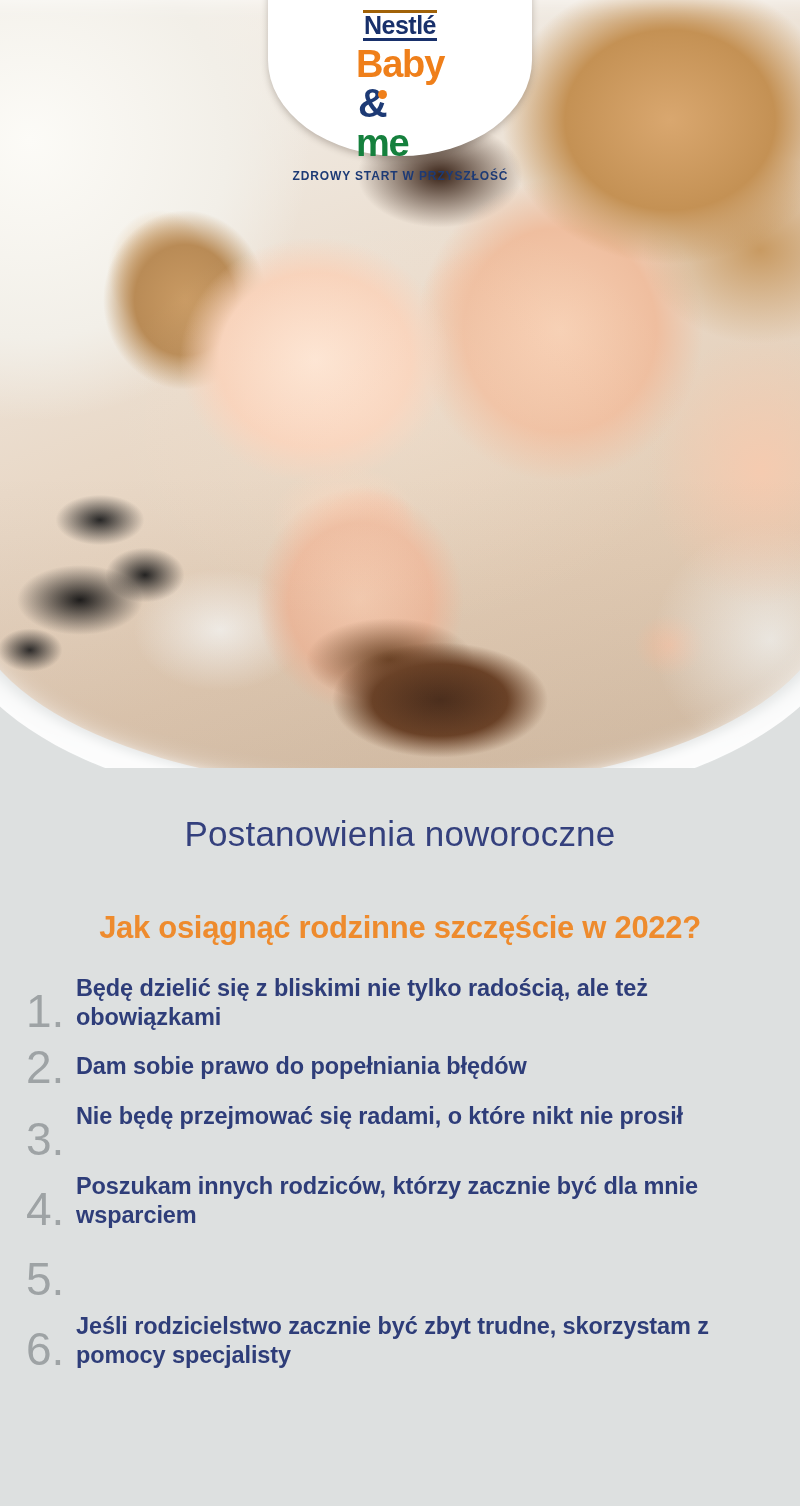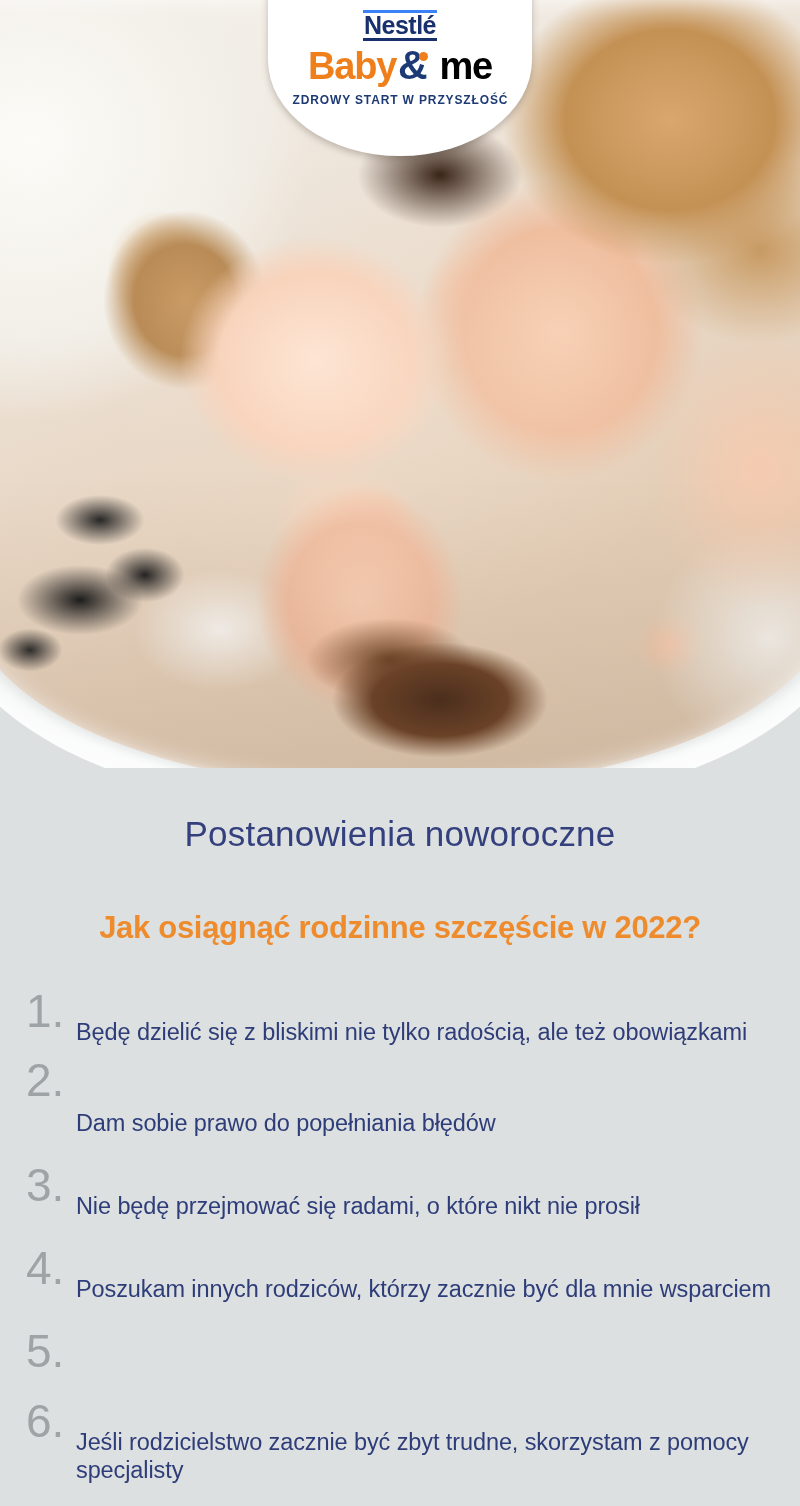--- a/index.html
+++ b/index.html
@@ -99,39 +99,39 @@
   }
   .nestle-mark{
     color:#18306b;
     font-family:"Liberation Sans", sans-serif;
     font-weight:bold;
     font-size:25px;
     letter-spacing:-0.5px;
     line-height:1;
     position:relative;
     padding:0 1px;
-    border-top:3px solid #3b82f6;
+    border-top:3px solid #a16207;
     border-bottom:3px solid #18306b;
     margin-bottom:4px;
   }
   .baby-line{
-    display:flex; align-items:center; line-height:1;
-    font-weight:bold; font-size:38px; letter-spacing:-1.2px;
+    display:flex; align-items:flex-start; line-height:1;
+    font-weight:bold; font-size:38px; letter-spacing:-1.2px;flex-direction:column;
   }
   .baby-word{ color:#ef7f1a; }
   .amp{
     color:#1d3a75; font-size:41px; font-weight:bold;
     position:relative; margin:0 1px 0 2px;
     display:inline-block;
   }
   .amp-dot{
     position:absolute; right:-1px; top:7px;
     width:9px; height:9px; border-radius:50%; background:#ef7f1a;
   }
-  .me-word{ color:#000000;margin-left:12px; }
+  .me-word{ color:#15803d; }
   .tagline{
     margin-top:7px;
     color:#1d3a75;
     font-family:"Liberation Sans Narrow","Liberation Sans", sans-serif;
     font-weight:bold;
     font-size:12.5px;
     letter-spacing:0.9px;
     transform:scaleX(0.96);
     white-space:nowrap;
   }
@@ -175,25 +175,24 @@
     line-height:1;
     text-align:left;
     padding-left:12px;
     padding-top:14px;
     font-family:"Liberation Sans", sans-serif;
   }
   .txt{
     flex:1 1 auto;
     color:#2e3d79;
     font-size:23.5px;
-    font-weight:normal;
+    font-weight:bold;
     line-height:1.23;
     padding-top:6px;
     letter-spacing:-0.1px;
-    margin-top:44px;
   }
   .item.two-line .num{ padding-top:20px; }
   .item.one-line{ min-height:54px; }
   .item.one-line .num{ padding-top:6px; }
   .item.one-line .txt{ padding-top:14px; }
 </style>
 </head>
 <body>
 
 <div class="page">

